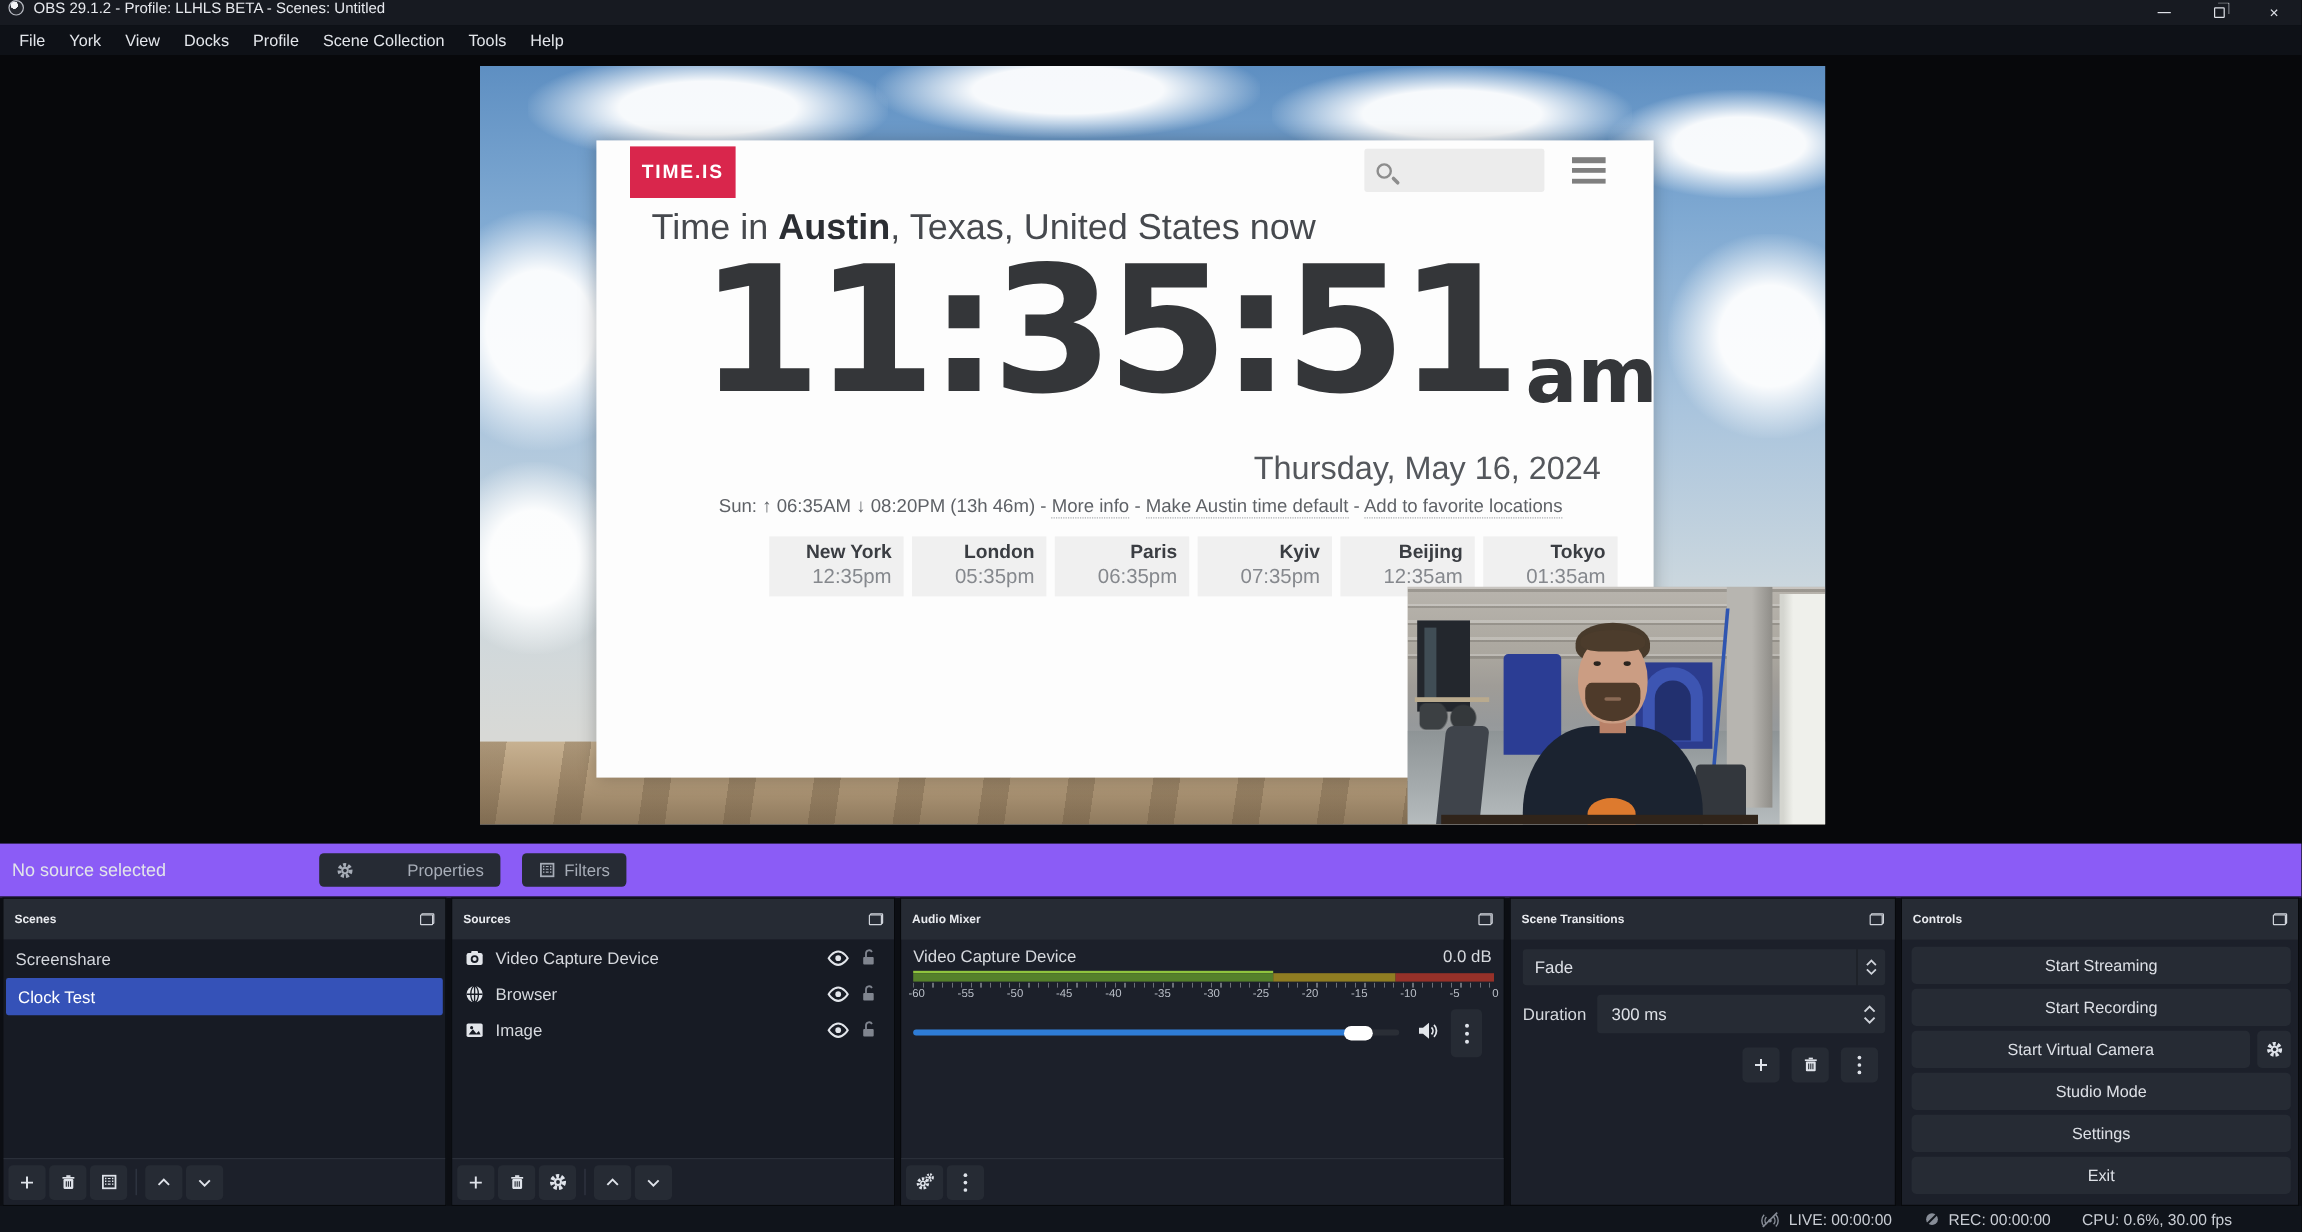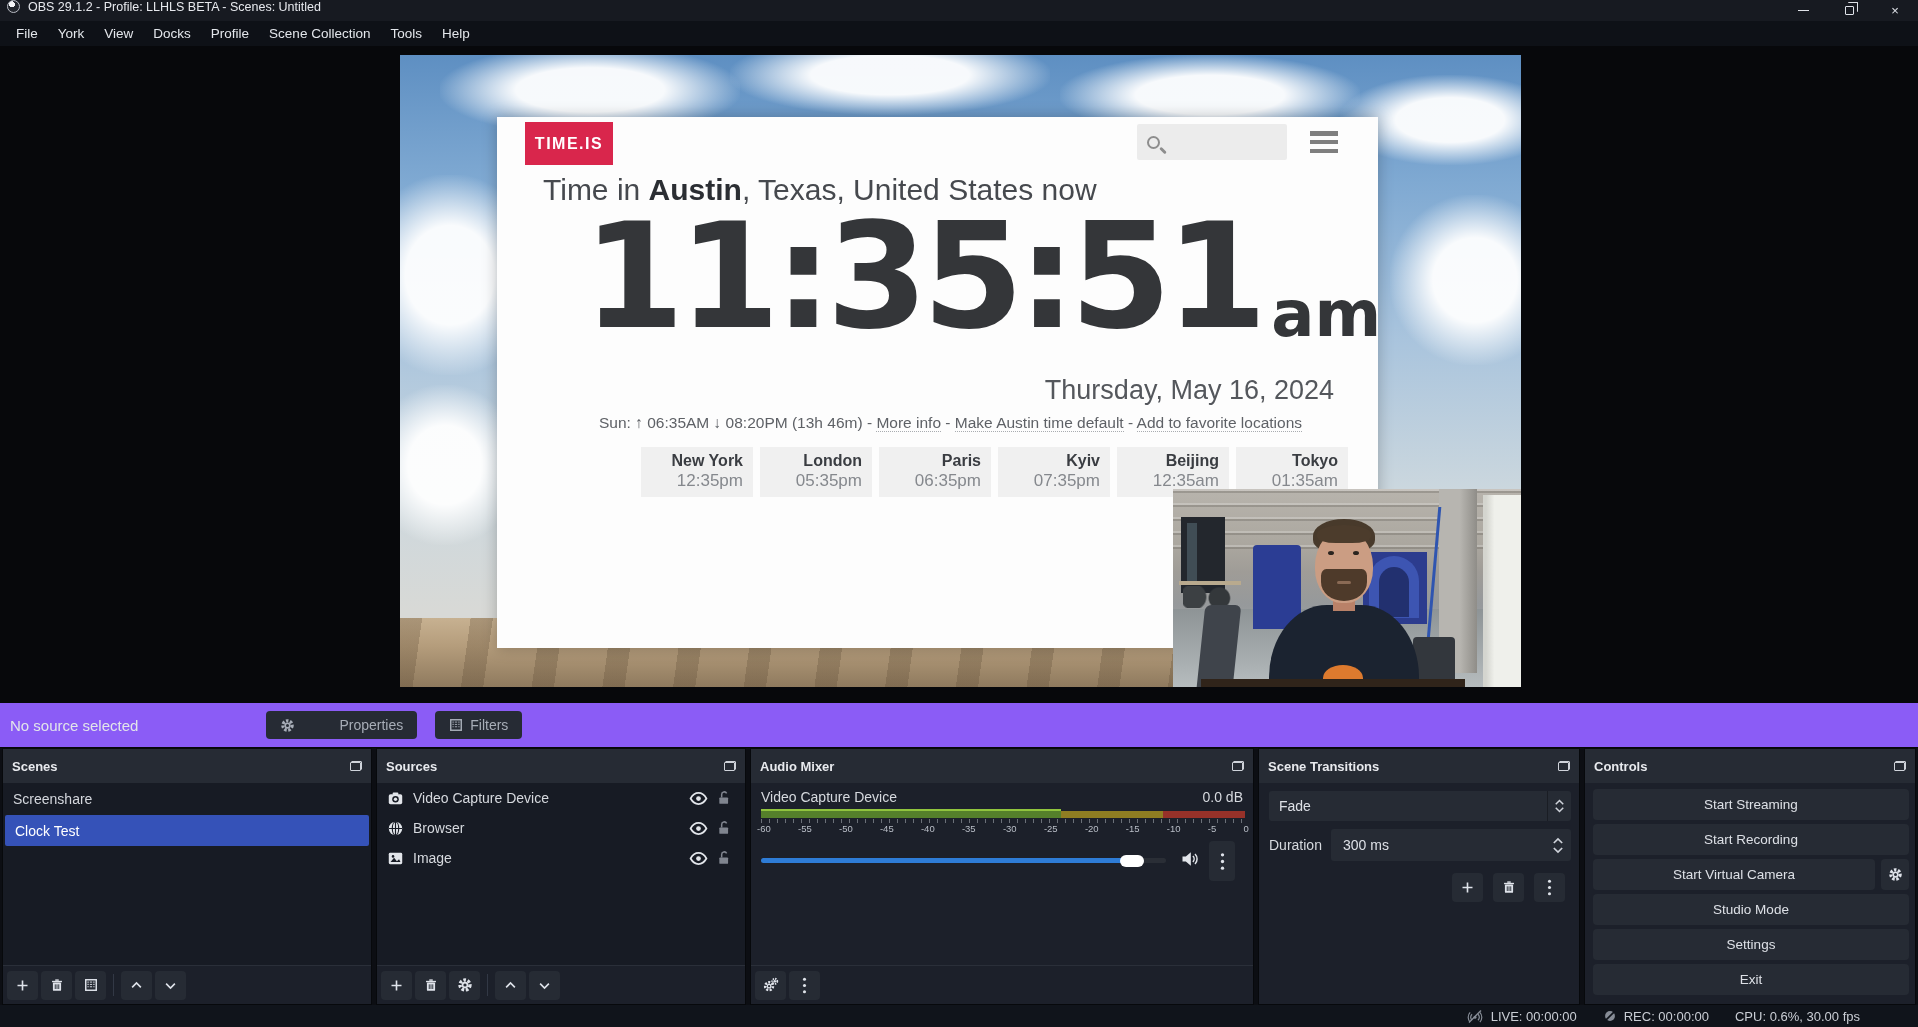--- a/index.html
+++ b/index.html
@@ -105,21 +105,21 @@
     display:flex; align-items:center; border-bottom:1px solid #060708; }
   .status-text { color:#e2e5ea; font-size:15px; margin-left:10px; }
   .tool-btn { height:28px; background:#262b34; border:none; border-radius:4px; color:#a7adb7; font-size:14px;
     display:flex; align-items:center; gap:7px; padding:0 14px; font-family:inherit; }
   .btn-properties { margin-left:128px;gap:44px; }
   .btn-filters { margin-left:18px; }
 
   
   .panel { position:absolute; top:748px; height:257px; background:#1c202a; border:1px solid #07090c; }
   .panel-title { height:34px; background:#262b34; display:flex; align-items:center; justify-content:space-between;
-    padding:0 9px; color:#e8eaee; font-size:13px; font-weight:bold; }
+    padding:0 9px; color:#e8eaee; font-size:10px; font-weight:bold; }
   .popout { position:relative; width:12px; height:10px; }
   .popout::before { content:""; position:absolute; right:0; top:0; width:9px; height:7px; border:1.4px solid #cfd3da; border-radius:1px; }
   .popout::after { content:""; position:absolute; left:0; bottom:0; width:9px; height:7px; border:1.4px solid #cfd3da;
     background:#262b34; border-radius:1px; }
   .p-scenes { left:2px; width:370px; }
   .p-sources { left:376px; width:370px; }
   .p-audio { left:750px; width:504px; }
   .p-transitions { left:1258px; width:322px; }
   .p-controls { left:1584px; width:332px; }
   .panel-list { position:absolute; left:0; top:34px; right:0; bottom:39px; background:#171b24; }

